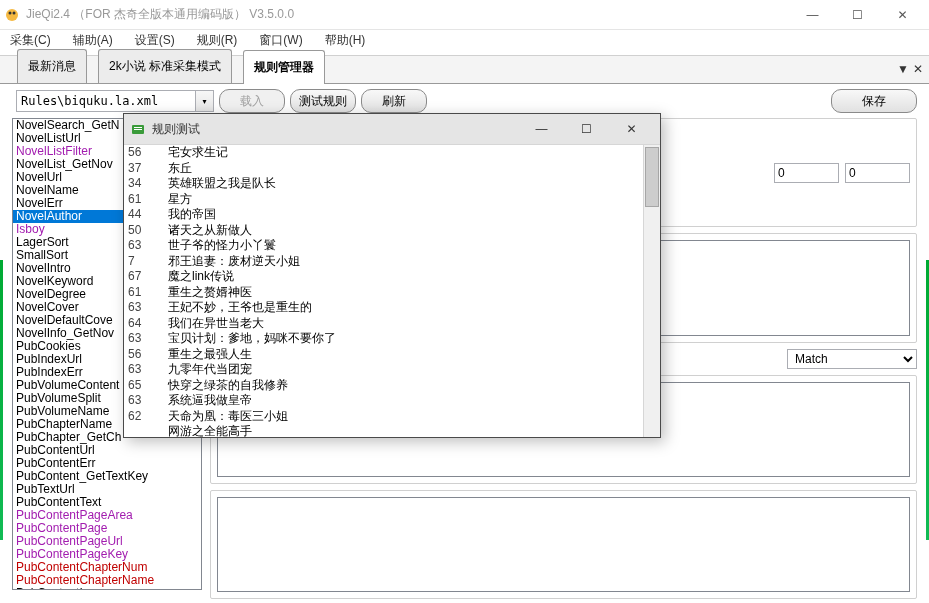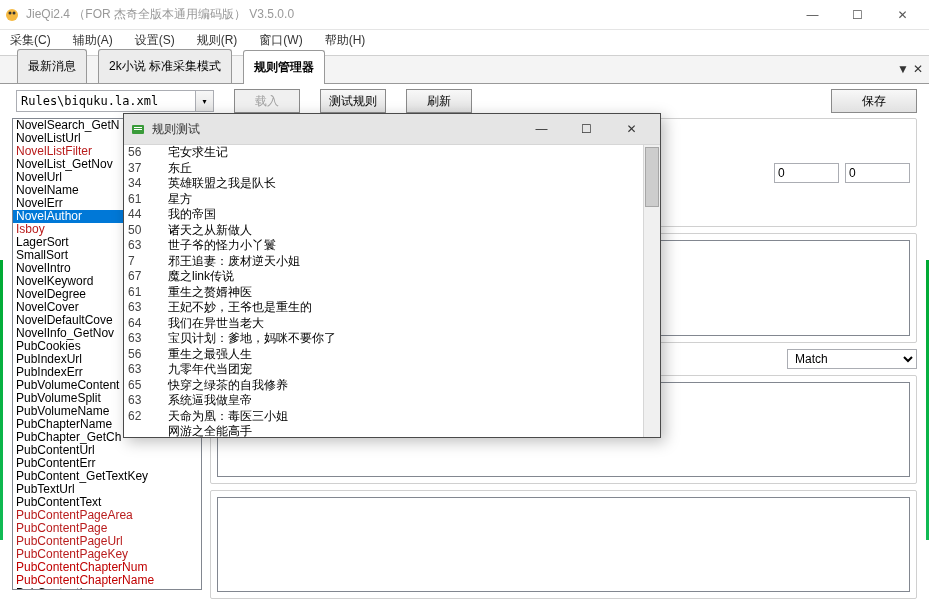--- a/index.html
+++ b/index.html
@@ -7,34 +7,34 @@
 .titlebar{height:30px;background:#fff;display:flex;align-items:center;padding:0 4px;border-bottom:1px solid #e5e5e5}
 .titlebar .icon{width:16px;height:16px;margin-right:6px;display:inline-block}
 .titlebar .title{color:#999;flex:1}
 .titlebar .winbtn{width:45px;height:28px;display:flex;align-items:center;justify-content:center;color:#555}
 .menubar{height:26px;display:flex;align-items:flex-start;padding:0 6px;gap:14px;border-bottom:1px solid #d0d0d0}
 .menubar span{color:#333;padding:2px 4px}
 .tabbar{height:28px;background:#f4f4f4;display:flex;align-items:flex-end;padding:3px 18px 0 18px;border-bottom:1px solid #999;position:relative}
 .tab{background:#ececec;border:1px solid #999;border-bottom:none;padding:8px 10px;margin-right:12px;border-radius:3px 3px 0 0;cursor:pointer;margin-left:-1px}
 .tab.active{background:#fff;position:relative;top:1px;font-weight:bold}
 .tabbar-right{position:absolute;right:6px;top:6px;display:flex;gap:4px;align-items:center;color:#333}
-.toolbar{height:34px;display:flex;align-items:center;padding:4px 16px;gap:20px}
+.toolbar{height:34px;display:flex;align-items:center;padding:4px 16px;gap:5px}
 .toolbar input[type=text]{width:180px;height:22px;border:1px solid #abadb3;padding:0 4px;font-family:Consolas,monospace;font-size:12px}
 .dropdown-btn{width:18px;height:22px;border:1px solid #abadb3;border-left:none;background:linear-gradient(#f7f7f7,#e5e5e5);display:flex;align-items:center;justify-content:center;font-size:8px}
-.btn{min-width:66px;height:24px;border:1px solid #8a8a8a;background:linear-gradient(#f8f8f8,#e1e1e1);display:flex;align-items:center;justify-content:center;cursor:pointer;border-radius:0}
+.btn{min-width:66px;height:24px;border:1px solid #8a8a8a;background:linear-gradient(#f8f8f8,#e1e1e1);display:flex;align-items:center;justify-content:center;cursor:pointer;border-radius:10px}
 .btn.disabled{color:#a0a0a0;background:#f0f0f0}
 .btn.wide{min-width:86px}
 .save-btn{position:absolute;right:12px}
 .main-area{display:flex;padding:0 12px;gap:8px;height:calc(100% - 122px)}
 .rule-list{width:190px;height:472px;border:1px solid #828790;background:#fff;overflow-y:scroll;overflow-x:hidden;font-family:Consolas,"SimSun",monospace;line-height:13px}
 .rule-list::-webkit-scrollbar{width:17px}
 .rule-list::-webkit-scrollbar-track{background:#f0f0f0}
 .rule-list::-webkit-scrollbar-thumb{background:#cdcdcd;border:1px solid #a0a0a0}
 .rule-list .item{padding:0 3px;white-space:nowrap;color:#000;cursor:pointer}
-.rule-list .item.green{color:#b91c1c}
+.rule-list .item.green{color:#a21caf}
 .rule-list .item.red{color:#c00000}
 .rule-list .item.selected{background:#0078d7;color:#fff}
 .right-panel{flex:1;display:flex;flex-direction:column;gap:6px}
 .panel-row{display:flex;gap:6px;align-items:center}
 .group-box{border:1px solid #d0d0d0;border-radius:2px;padding:6px;flex:1}
 .num-input{width:65px;height:20px;border:1px solid #abadb3;padding:0 3px}
 .textarea-box{border:1px solid #828790;flex:1;min-height:80px;background:#fff;overflow-y:scroll}
 .textarea-box::-webkit-scrollbar{width:17px}
 .textarea-box::-webkit-scrollbar-track{background:#f0f0f0}
 .textarea-box::-webkit-scrollbar-thumb{background:#cdcdcd}

